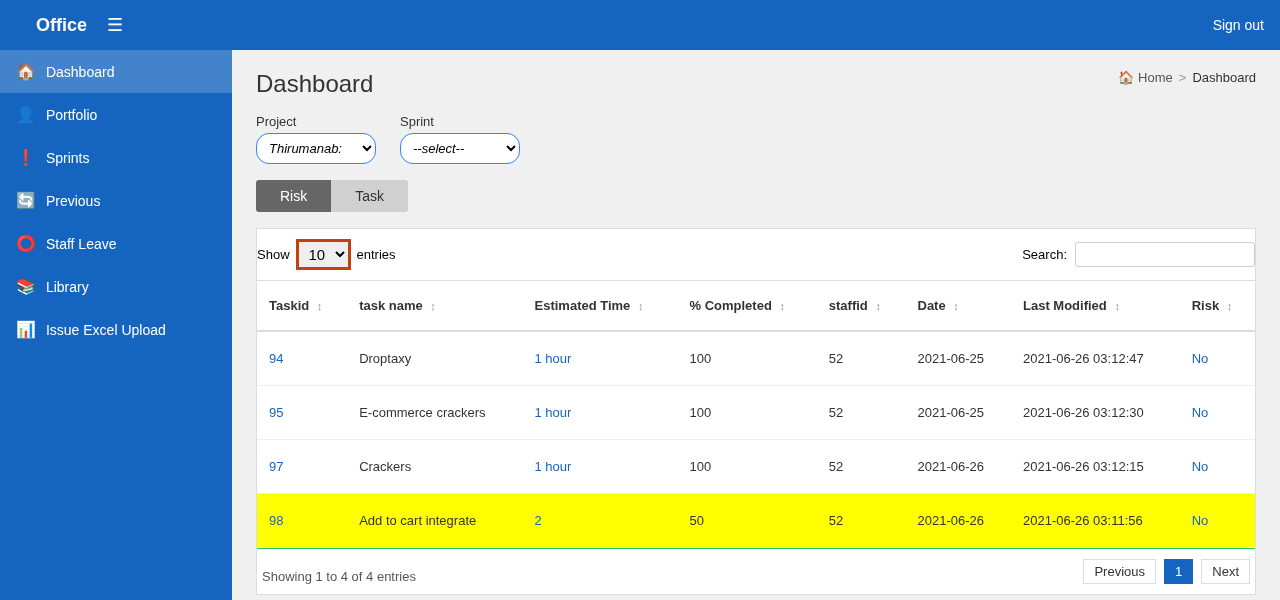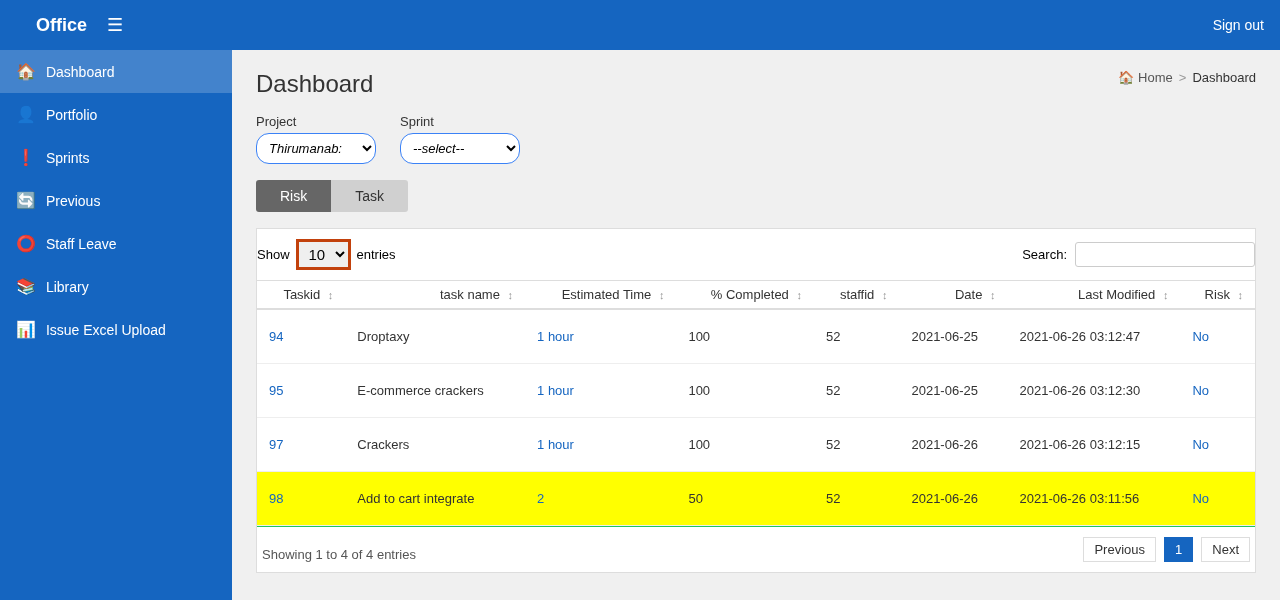--- a/index.html
+++ b/index.html
@@ -117,23 +117,23 @@
       border: 1px solid #ccc;
       border-radius: 3px;
       font-size: 13px;
       width: 180px;
     }
 
     
     .data-table { width: 100%; border-collapse: collapse; font-size: 13px; }
     .data-table th {
       background: white;
-      padding: 6px 12px;
-      text-align: right;
-      font-weight: 400;
+      padding: 17px 12px;
+      text-align: left;
+      font-weight: 700;
       color: #333;
       border-bottom: 2px solid #ddd;
       border-top: 1px solid #ddd;
       white-space: nowrap;
     }
     .data-table th .sort-icons { display: inline-block; margin-left: 4px; color: #999; font-size: 11px; }
     .data-table td { padding: 19px 12px; border-bottom: 1px solid #eee; color: #333; }
     .data-table tr.highlight { background-color: yellow; }
     .link-cell { color: #1565C0; cursor: pointer; }
     .no-link { color: #1565C0; }

